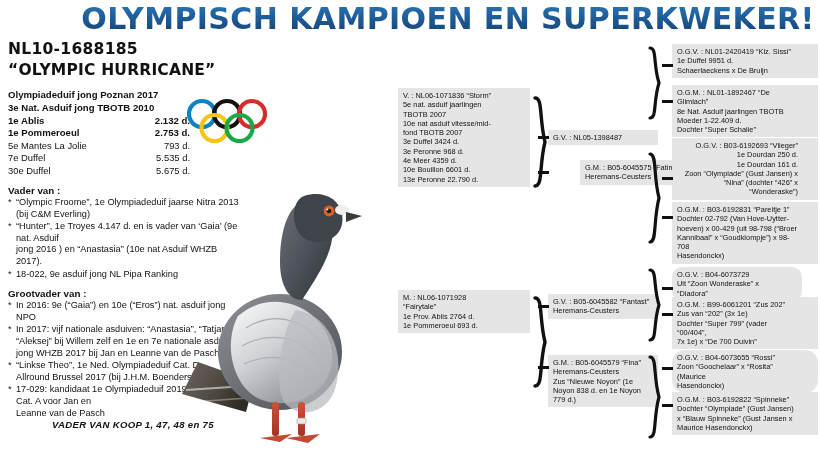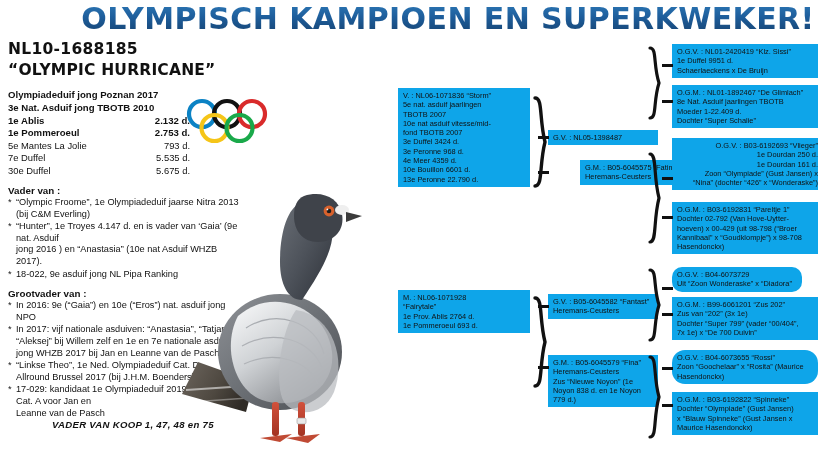--- a/index.html
+++ b/index.html
@@ -65,25 +65,25 @@
 
   
   .photo{
     position:absolute;left:176px;top:150px;width:200px;height:311px;
     overflow:hidden;
   }
 
   
   .pbox{
     position:absolute;
-    background:#0ea5e9;
+    background:#e5e5e5;
     color:#111;
     font-size:7.4px;
     line-height:9.3px;
-    padding:3px 0 3px 5px;
+    padding:3px 20px 3px 5px;
     box-sizing:border-box;
     font-family:"Liberation Sans", sans-serif;
   }
   .pbox div{white-space:nowrap;}
   .pbox.wrap div{white-space:normal;}
 
   
   .brace{position:absolute;color:#111;font-weight:bold;line-height:1;}
   .brace svg{display:block;}
   .tick{position:absolute;background:#111;height:2.5px;}

